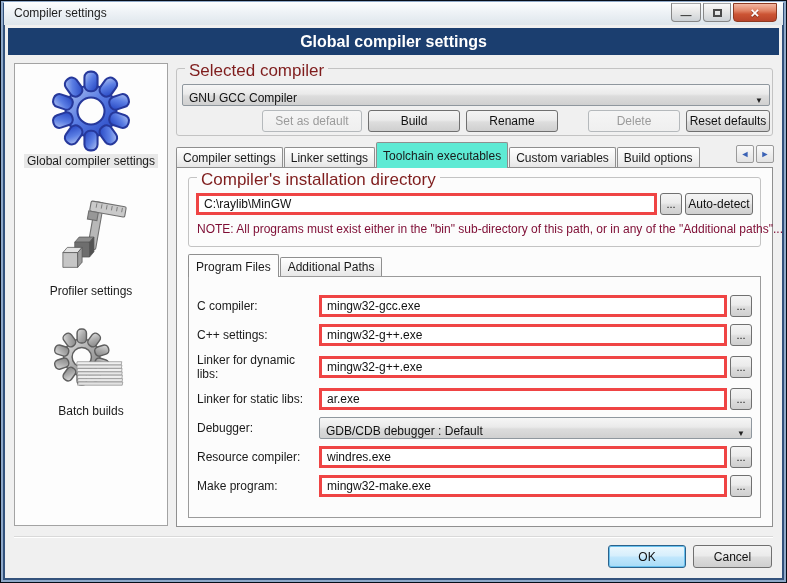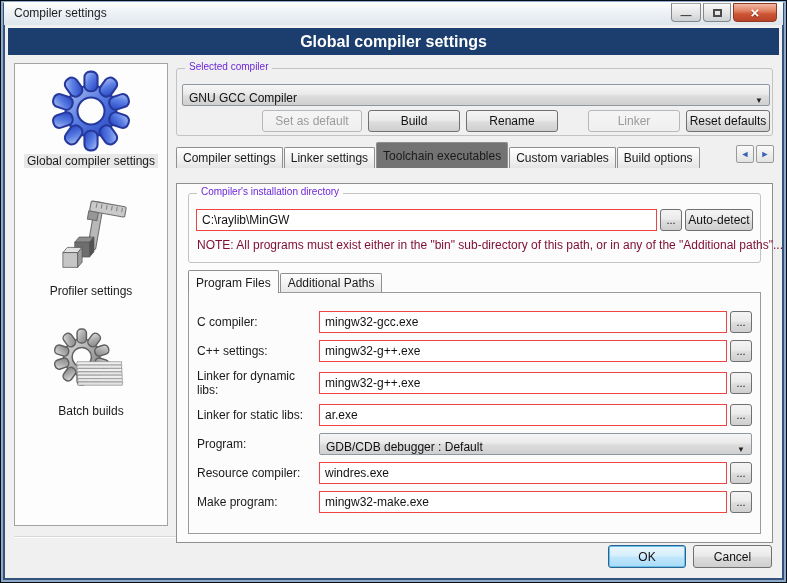--- a/index.html
+++ b/index.html
@@ -31,61 +31,61 @@
 
   
   .sidebar { position:absolute; left:14px; top:63px; width:154px; height:463px;
     background:#fdfdfd; border:1px solid #a3a3a3; display:flex; flex-direction:column; align-items:center; }
   .side-item { display:flex; flex-direction:column; align-items:center; cursor:default; }
   .side-label { margin-top:2px; padding:0 3px; font-size:12px; color:#1a1a1a; white-space:nowrap; }
   .side-item.selected .side-label { background:#e8e8e8; }
 
   
   .groupbox { position:absolute; border:1px solid #c3c3c3; border-radius:3px; }
-  .legend { position:absolute; top:-8px; left:8px; padding:0 4px; font-size:10px; color:#6d28d9; }
+  .legend { position:absolute; top:-8px; left:8px; padding:0 4px; font-size:17px; color:#7f1d1d; }
 
   .btn { border:1px solid #707070; border-radius:3px; font-size:12px; color:#111; text-align:center;
     background:linear-gradient(#f4f4f4,#ebebeb 45%,#dddddd 55%,#cfcfcf); cursor:default;
     display:flex; align-items:center; justify-content:center; }
   .btn.disabled { border-color:#b5b9bc; color:#9b9b9b;
     background:linear-gradient(#f5f5f5,#efefef);margin-left:24px; }
   .btn.default-btn { border-color:#2c628b;
     background:linear-gradient(#ebf7fd,#d7effc 45%,#bfe6fc 55%,#a9dbf6);
     box-shadow:0 0 0 1px #68c0ee inset; }
 
-  .textbox { border:1px solid #ef4444; background:#fff; height:22px; padding:2px 5px;
+  .textbox { border:3px solid #ef4444; background:#fff; height:22px; padding:2px 5px;
     font-family:"Liberation Sans","DejaVu Sans",sans-serif; font-size:12px; color:#111; width:100%; }
   .combo { border:1px solid #8f979e; border-radius:2px; height:22px; padding:0 6px;
     background:linear-gradient(#f6f6f6,#eaeaea 45%,#dcdcdc 55%,#d0d0d0);
     display:flex; align-items:flex-end; cursor:default; }
   .combo .combo-text { flex:1; font-size:12px; color:#111; white-space:nowrap; overflow:hidden; }
   .combo .arrow { font-size:8px; color:#222; margin-left:6px; }
 
   
   .group-compiler { left:176px; top:68px; width:597px; height:68px; }
   .compiler-combo { position:absolute; left:5px; right:2px; top:15px; }
   .compiler-buttons { position:absolute; right:2px; top:41px; display:flex; gap:6px; }
   .compiler-buttons .btn { height:22px; }
 
   
   .tabs { position:absolute; left:176px; top:142px; width:598px; height:26px;
     display:flex; align-items:flex-end; overflow:hidden; }
   .tab { height:21px; padding:3px 6px 0 6px; margin-right:1px; font-size:12px; white-space:nowrap;
     border:1px solid #8f8f8f; border-bottom:none; border-radius:2px 2px 0 0;
     background:linear-gradient(#ffffff,#eeeeee 70%,#e4e4e4); cursor:default; }
-  .tab.active { height:26px; padding-top:6px; background:#737373; position:relative; z-index:3; }
+  .tab.active { height:26px; padding-top:6px; background:#5eead4; position:relative; z-index:3; }
   .tab-arrows { position:absolute; right:0; top:3px; display:flex; gap:2px; padding-left:3px;
     background:#f0f0f0; z-index:4; }
   .tab-arrow { width:18px; height:18px; border:1px solid #9a9a9a; border-radius:2px;
     background:linear-gradient(#fafafa,#e2e2e2); color:#3a62b5; font-size:9px;
     display:flex; align-items:center; justify-content:center; cursor:default; }
 
   
   .page { position:absolute; left:176px; top:167px; width:597px; height:360px;
-    background:#fcfcfc; border:1px solid #8f8f8f; z-index:2;margin-top:16px; }
+    background:#fcfcfc; border:1px solid #8f8f8f; z-index:2; }
 
   .group-dir { left:11px; right:11px; top:9px; height:70px; }
   .group-dir .legend { background:#fcfcfc; }
   .dir-row { position:absolute; left:7px; right:7px; top:15px; display:flex; gap:3px; align-items:center; }
   .dir-row .textbox { flex:1; }
   .browse-btn { width:22px; height:22px; font-size:11px; flex:0 0 auto; }
   .autodetect-btn { width:68px; height:22px; flex:0 0 auto; }
   .note { position:absolute; left:8px; top:44px; font-size:12px; color:#7e0c34; white-space:nowrap; }
 
   
@@ -225,21 +225,21 @@
   <div class="groupbox group-compiler">
     <span class="legend" style="background:#f0f0f0;">Selected compiler</span>
     <div class="combo compiler-combo">
       <span class="combo-text">GNU GCC Compiler</span>
       <span class="arrow">▼</span>
     </div>
     <div class="compiler-buttons">
       <div class="btn disabled" style="width:100px;">Set as default</div>
       <div class="btn" style="width:92px;">Build</div>
       <div class="btn" style="width:92px;">Rename</div>
-      <div class="btn disabled" style="width:92px;">Linker</div>
+      <div class="btn disabled" style="width:92px;">Delete</div>
       <div class="btn" style="width:84px;">Reset defaults</div>
     </div>
   </div>
 
   <div class="tabs">
     <div class="tab">Compiler settings</div>
     <div class="tab">Linker settings</div>
     <div class="tab active">Toolchain executables</div>
     <div class="tab">Custom variables</div>
     <div class="tab">Build options</div>
@@ -291,21 +291,21 @@
         <div class="btn browse-btn">...</div>
       </div>
 
       <div class="field-row">
         <span class="field-label">Linker for static libs:</span>
         <input class="textbox" value="ar.exe" style="">
         <div class="btn browse-btn">...</div>
       </div>
 
       <div class="field-row">
-        <span class="field-label">Program:</span>
+        <span class="field-label">Debugger:</span>
         <div class="combo">
           <span class="combo-text">GDB/CDB debugger : Default</span>
           <span class="arrow">▼</span>
         </div>
       </div>
 
       <div class="field-row">
         <span class="field-label">Resource compiler:</span>
         <input class="textbox" value="windres.exe" style="">
         <div class="btn browse-btn">...</div>

